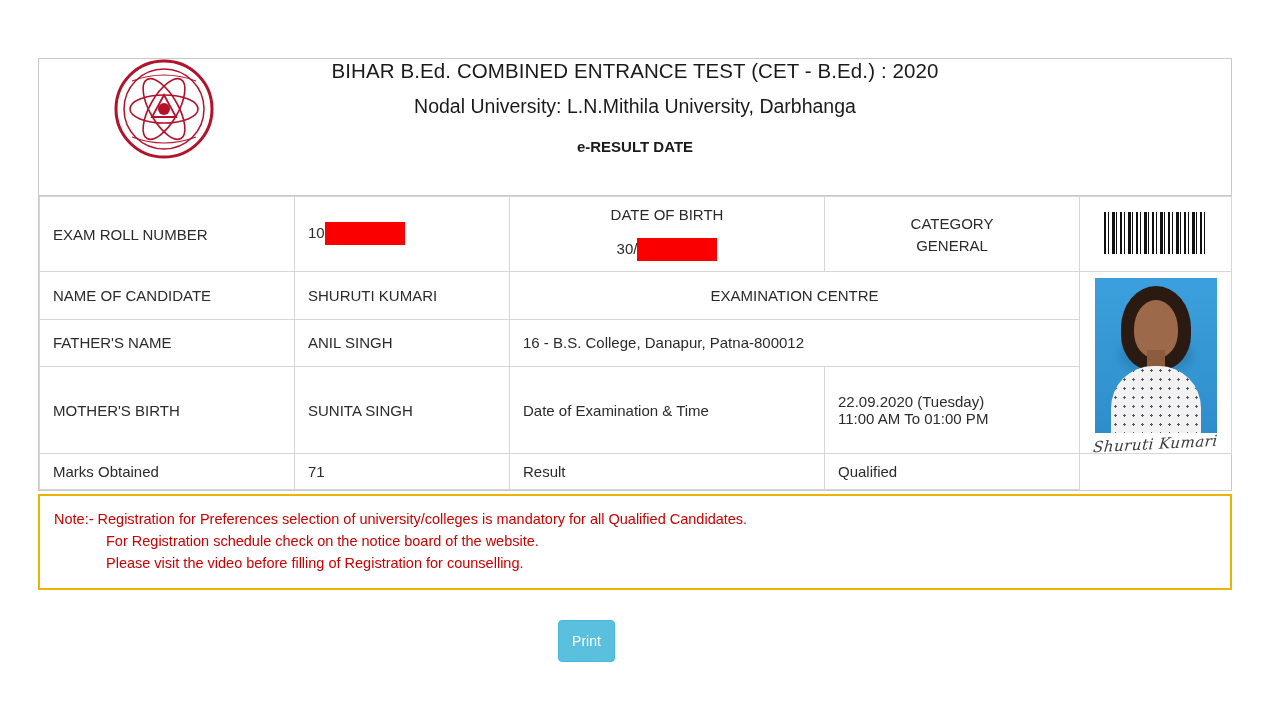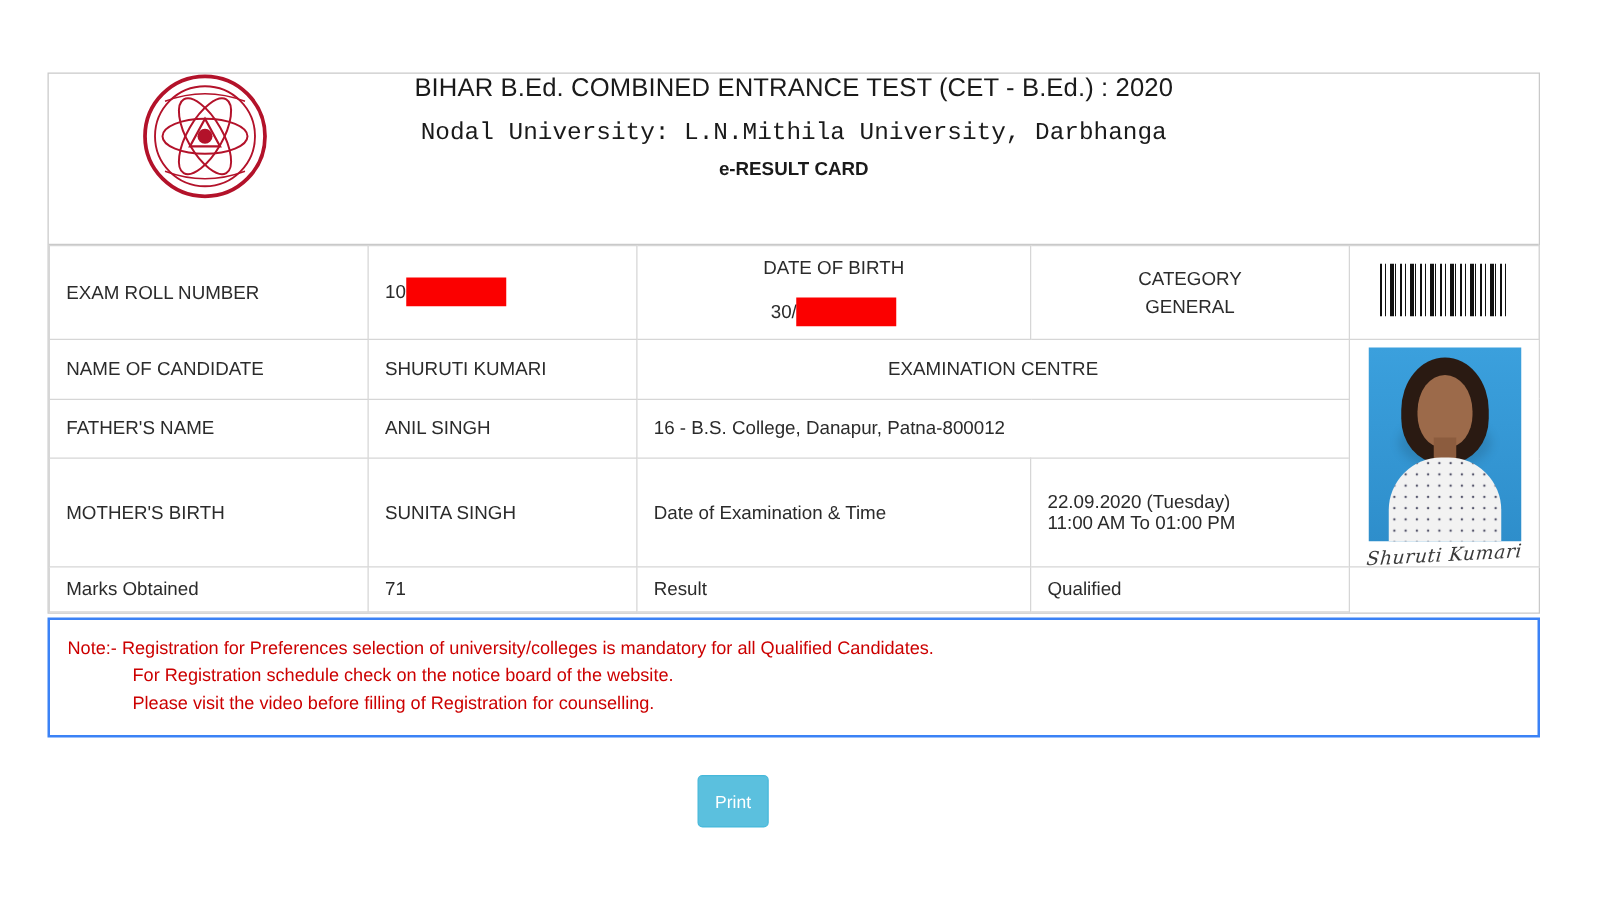--- a/index.html
+++ b/index.html
@@ -51,22 +51,21 @@
   }
   .title-main {
     font-size: 20.5px;
     color: #1a1a1a;
     letter-spacing: 0.1px;
     margin-bottom: 12px;
   }
   .title-sub {
     font-size: 19.5px;
     color: #1a1a1a;
-    margin-bottom: 10px;
-    font-family: Liberation Mono, monospace;
+    margin-bottom: 20px;
   }
   .title-small {
     font-size: 15px;
     color: #1a1a1a;
     font-weight: bold;
   }
   
   table.info {
     width: 100%;
     border-collapse: collapse;
@@ -179,21 +178,21 @@
     margin-top: 2px;
     white-space: nowrap;
   }
   
   .note {
     position: absolute;
     left: 38px;
     top: 494px;
     width: 1194px;
     box-sizing: border-box;
-    border: 2px solid #3b82f6;
+    border: 2px solid #eab308;
     padding: 12px 14px 14px 14px;
     background: #fff;
   }
   .note-line {
     font-size: 14.5px;
     color: #cc0000;
     line-height: 22px;
     white-space: nowrap;
   }
   .note-label {
@@ -235,21 +234,21 @@
           <ellipse cx="50" cy="50" rx="34" ry="14" fill="none" stroke="#b3122a" stroke-width="1.6" transform="rotate(120 50 50)"></ellipse>
           <polygon points="50,36 62,58 38,58" fill="none" stroke="#b3122a" stroke-width="1.8"></polygon>
           <circle cx="50" cy="50" r="6" fill="#b3122a"></circle>
           <path d="M18 22 Q50 10 82 22" fill="none" stroke="#b3122a" stroke-width="1.2"></path>
           <path d="M18 78 Q50 90 82 78" fill="none" stroke="#b3122a" stroke-width="1.2"></path>
         </svg>
       </div>
       <div class="title-cell">
         <div class="title-main">BIHAR B.Ed. COMBINED ENTRANCE TEST (CET - B.Ed.) : 2020</div>
         <div class="title-sub">Nodal University: L.N.Mithila University, Darbhanga</div>
-        <div class="title-small">e-RESULT CARD</div>
+        <div class="title-small">e-RESULT DATE</div>
       </div>
     </div>
 
     <table class="info">
       <colgroup>
         <col class="c1">
           <col class="c2">
           <col class="c3">
           <col class="c4">
           <col class="c5">

